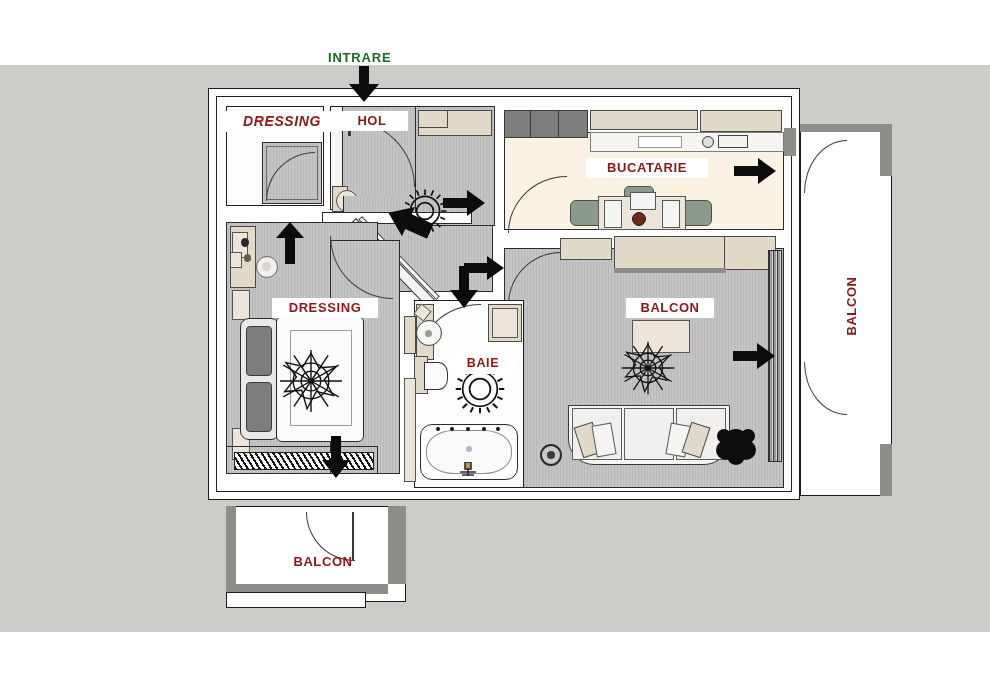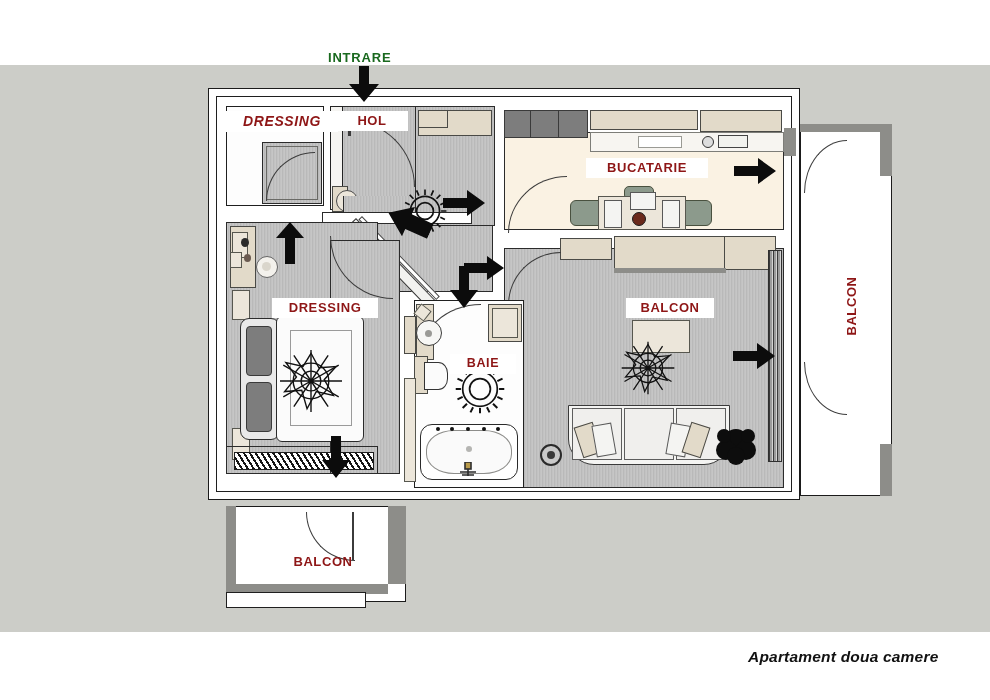--- a/index.html
+++ b/index.html
@@ -375,15 +375,14 @@
   <div class="room-label" style="left:272px;top:298px;width:92px;font-size:13px;">DRESSING</div>
 
   <div class="room-label" style="left:450px;top:354px;width:52px;font-size:12.5px;">BAIE</div>
 
   <div class="room-label" style="left:626px;top:298px;width:74px;font-size:13px;">BALCON</div>
 
   <div class="room-label vert" style="left:812px;top:296px;width:66px;font-size:13px;background:transparent;">BALCON</div>
 
   <div class="room-label plain" style="left:278px;top:552px;width:76px;font-size:13px;">BALCON</div>
 
-  <div id="caption" style="left:748px;top:648px;">Apartament doua camere</div>
 
 </div>
 
 </body></html>

